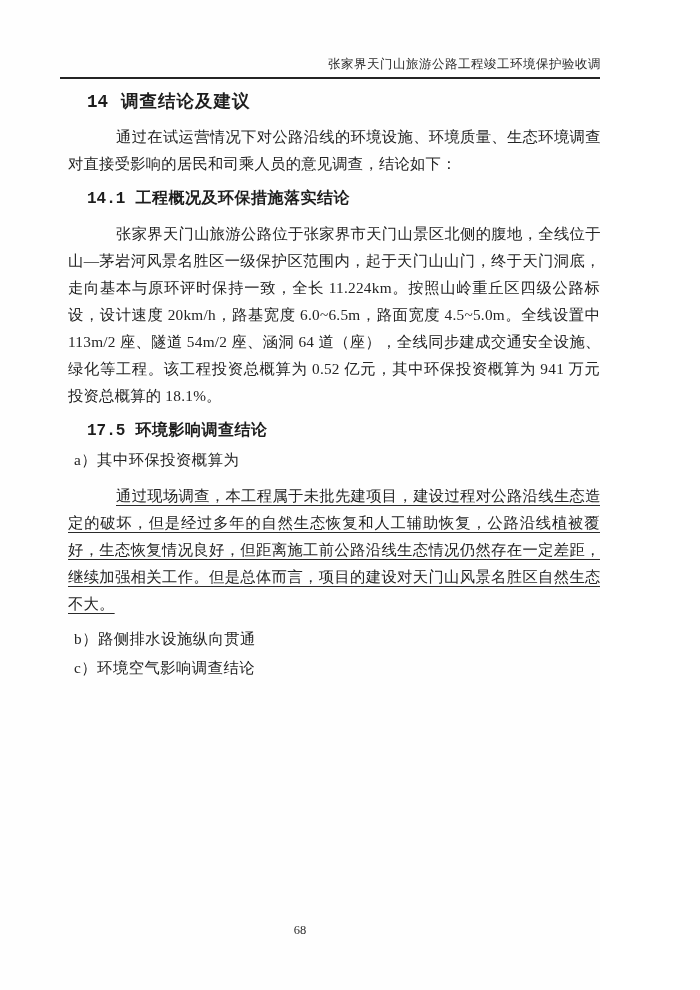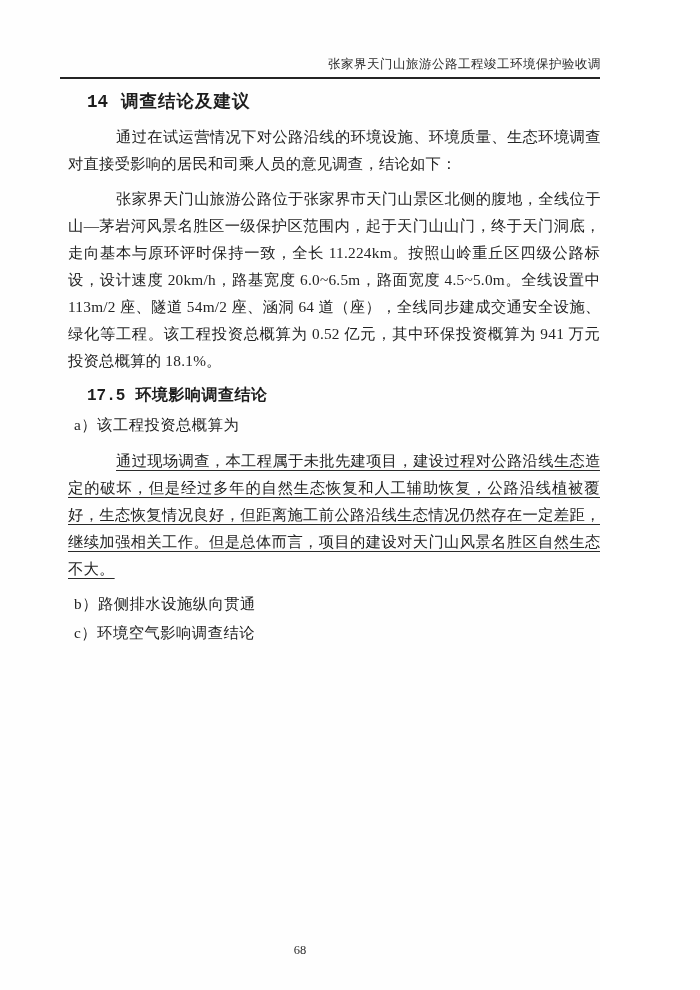--- a/index.html
+++ b/index.html
@@ -92,38 +92,38 @@
   }
   
   .page-number {
     position: absolute;
     top: 923px;
     left: 0;
     width: 100%;
     text-align: center;
     font-size: 12.5px;
     color: #2b2b2b;
-    margin-top: 20px;
   }
 </style>
 </head>
 <body>
 
 <div class="page">
   <div class="content">
     <div class="page-header">
       <span>张家界天门山旅游公路工程竣工环境保护验收调查报告</span>
     </div>
 
     <div id="doc-body">
         <div class="h1"><span class="hnum">14</span><span>调查结论及建议</span></div>
         <p class="para"><span>通过在试运营情况下对公路沿线的环境设施、环境质量、生态环境调查以及对直接受影响的居民和司乘人员的意见调查，结论如下：</span></p>
+        <div class="h2"><span class="hnum">14.1</span><span>工程概况及环保措施落实结论</span></div>
         <p class="para"><span>张家界天门山旅游公路位于张家界市天门山景区北侧的腹地，全线位于天门山—茅岩河风景名胜区一级保护区范围内，起于天门山山门，终于天门洞底，路线走向基本与原环评时保持一致，全长 11.224km。按照山岭重丘区四级公路标准建设，设计速度 20km/h，路基宽度 6.0~6.5m，路面宽度 4.5~5.0m。全线设置中小桥 113m/2 座、隧道 54m/2 座、涵洞 64 道（座），全线同步建成交通安全设施、景观绿化等工程。该工程投资总概算为 0.52 亿元，其中环保投资概算为 941 万元，占投资总概算的 18.1%。</span></p>
         <div class="h2"><span class="hnum">17.5</span><span>环境影响调查结论</span></div>
-        <div class="sub">a）该工程投资总概算为</div>
+        <div class="sub">a）其中环保投资概算为</div>
         <p class="para"><span class="seg-solid">通过现场调查，本工程属于未批先建项目，建设过程对公路沿线生态造成一定的破坏，但是经过多年的自然生态恢复和人工辅助恢复，公路沿线植被覆盖较好，生态恢复情况良好，但距离施工前公路沿线生态情况仍然存在一定差距，需要继续加强相关工作。但是总体而言，项目的建设对天门山风景名胜区自然生态影响不大。</span></p>
         <div class="sub">b）路侧排水设施纵向贯通</div>
         <div class="sub">c）环境空气影响调查结论</div>
       </div>
   </div>
 
   <div class="page-number">68</div>
 </div>
 
 </body></html>

